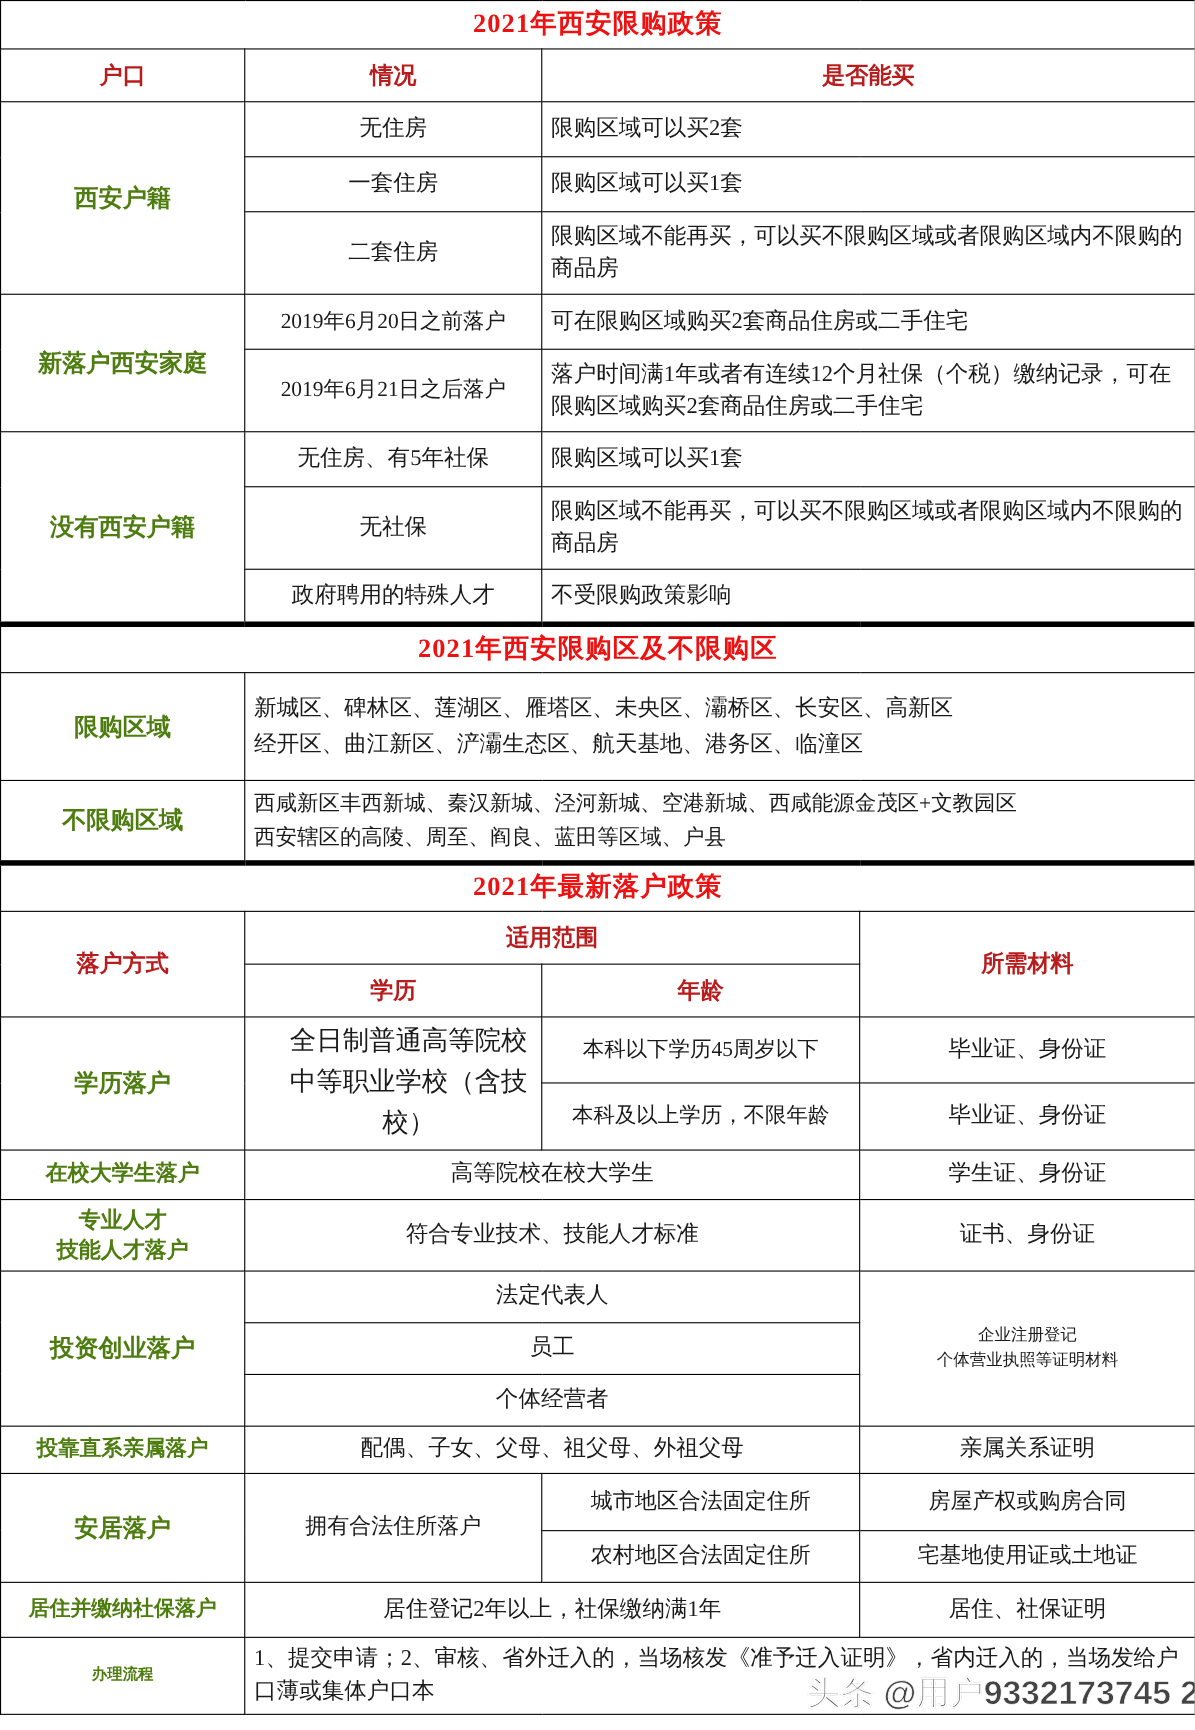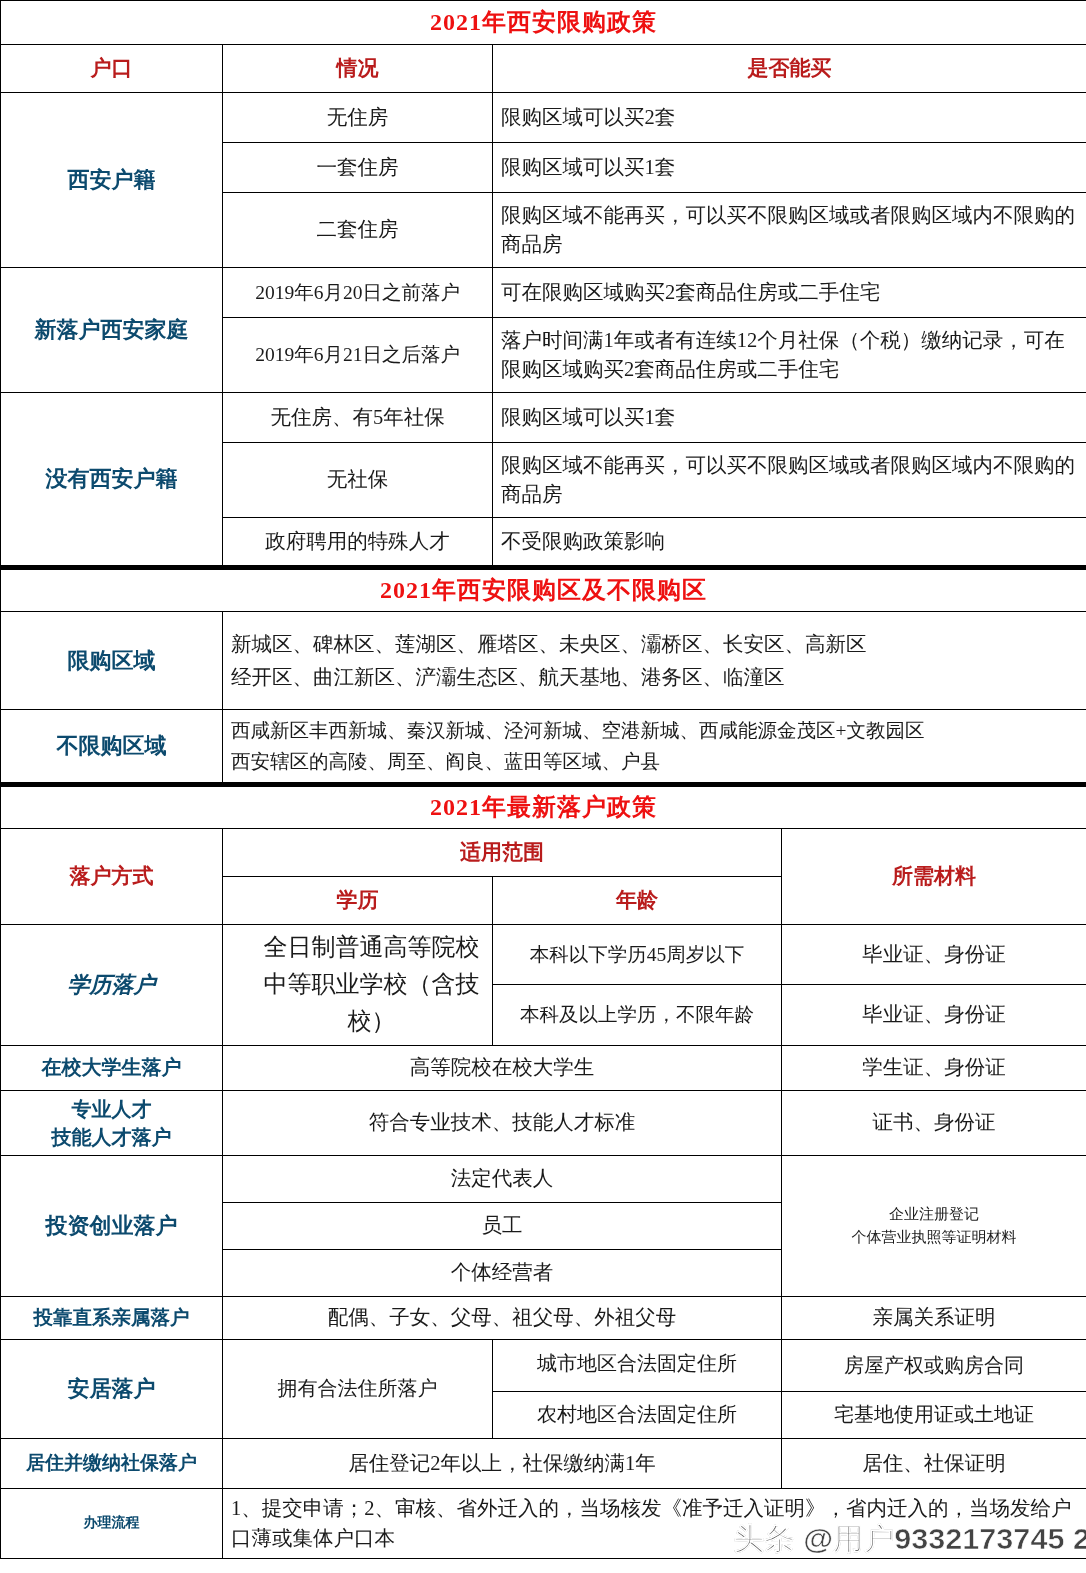--- a/index.html
+++ b/index.html
@@ -24,21 +24,21 @@
   td{
     border:1px solid #000000;
     padding:4px 8px;
     vertical-align:middle;
     font-size:20.5px;
     line-height:1.42;
     color:#1a1a1a;
     box-sizing:border-box;
     word-break:break-all;
   }
-  .red{color:#0c4a6e;font-weight:bold;}
+  .red{color:#4d7c0f;font-weight:bold;}
   .ctr{text-align:center;}
   .lft{text-align:left;}
   .banner{
     text-align:center;
     color:#ee1111;
     font-weight:bold;
     font-size:24px;
     letter-spacing:1px;
     height:44px;
     padding:2px 4px;
@@ -158,21 +158,21 @@
       <td class="colhead" rowspan="2">落户方式</td>
       <td class="colhead" colspan="2">适用范围</td>
       <td class="colhead" rowspan="2">所需材料</td>
     </tr>
     <tr>
       <td class="colhead">学历</td>
       <td class="colhead">年龄</td>
     </tr>
 
     <tr>
-      <td class="ctr red" rowspan="2" style="font-size:22px;font-style:italic;">学历落户</td>
+      <td class="ctr red" rowspan="2" style="font-size:22px;">学历落户</td>
       <td class="ctr multi" rowspan="2" style="font-size:24px;line-height:1.55;padding-left:36px;">全日制普通高等院校
 中等职业学校（含技校）</td>
       <td class="ctr" style="height:47px;font-size:19.5px;">本科以下学历45周岁以下</td>
       <td class="ctr" style="font-size:20.5px;">毕业证、身份证</td>
     </tr>
     <tr>
       <td class="ctr" style="height:47px;font-size:19.5px;">本科及以上学历，不限年龄</td>
       <td class="ctr" style="font-size:20.5px;">毕业证、身份证</td>
     </tr>
 
@@ -204,21 +204,21 @@
 
     <tr>
       <td class="ctr red" style="font-size:19.5px;height:43px;">投靠直系亲属落户</td>
       <td class="ctr" colspan="2">配偶、子女、父母、祖父母、外祖父母</td>
       <td class="ctr">亲属关系证明</td>
     </tr>
 
     <tr>
       <td class="ctr red" rowspan="2" style="font-size:22px;margin-left:28px;">安居落户</td>
       <td class="ctr" rowspan="2" style="font-size:20px;">拥有合法住所落户</td>
-      <td class="ctr" style="height:52px;font-size:20px;font-family:Liberation Mono, monospace;">城市地区合法固定住所</td>
+      <td class="ctr" style="height:52px;font-size:20px;">城市地区合法固定住所</td>
       <td class="ctr" style="font-size:20px;">房屋产权或购房合同</td>
     </tr>
     <tr>
       <td class="ctr" style="height:47px;font-size:20px;">农村地区合法固定住所</td>
       <td class="ctr" style="font-size:20px;">宅基地使用证或土地证</td>
     </tr>
 
     <tr>
       <td class="ctr red" style="font-size:19px;height:50px;">居住并缴纳社保落户</td>
       <td class="ctr" colspan="2">居住登记2年以上，社保缴纳满1年</td>

